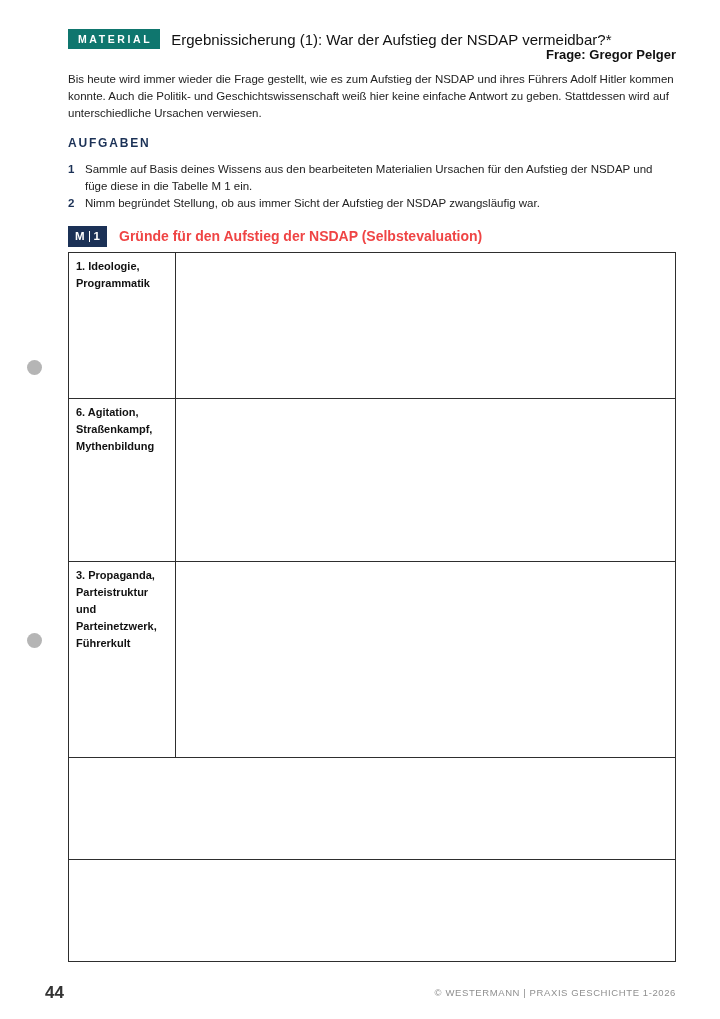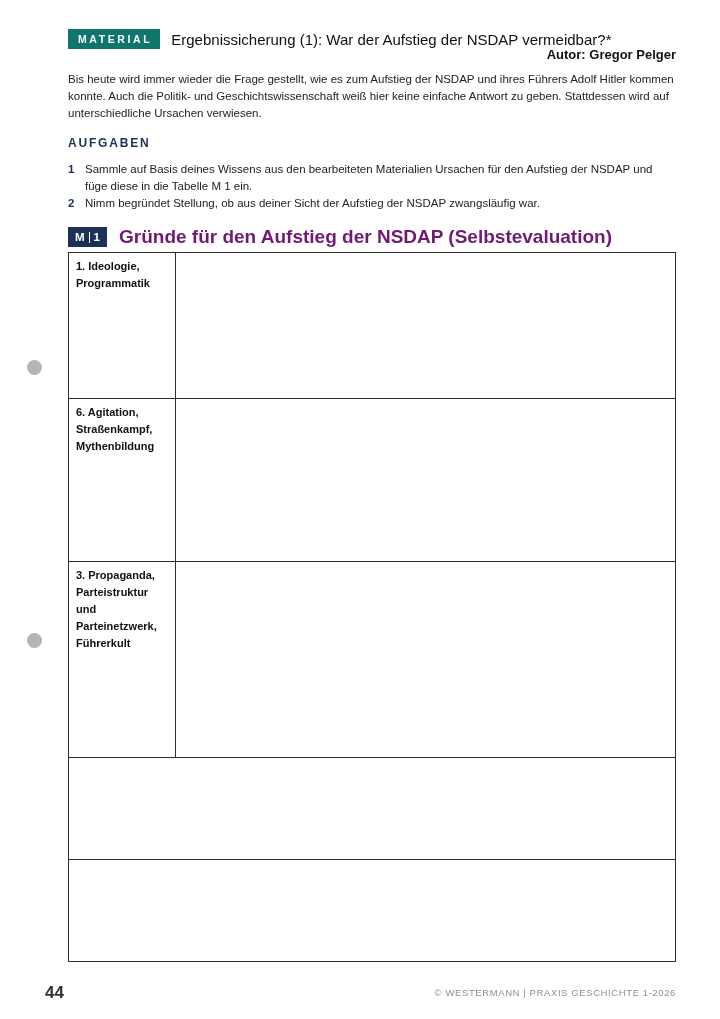--- a/index.html
+++ b/index.html
@@ -59,21 +59,21 @@
   .m1-badge{
     background:#1b3156;color:#ffffff;
     font-size:11.5px;font-weight:bold;line-height:1;
     padding:5px 7px 4px 7px;
     display:flex;align-items:center;gap:4px;
     flex:0 0 auto;
   }
   .m1-badge .sep{
     display:inline-block;width:1px;height:11px;background:#ffffff;
   }
-  .m1-title{font-size:19px;font-weight:bold;color:#701a75;}
+  .m1-title{font-size:14px;font-weight:bold;color:#ef4444;}
   
   .m1-table{
     position:absolute;left:68px;top:252px;width:608px;height:710px;
     border:1.5px solid #2e2e2e;
     box-sizing:border-box;
     display:flex;flex-direction:column;
   }
   .m1-row{
     display:flex;flex:1 1 auto;
     border-top:1.5px solid #2e2e2e;
@@ -106,33 +106,33 @@
 </style>
 </head>
 <body>
 
 <div class="page">
 
   <div class="header-row">
     <div class="material-badge">MATERIAL</div>
     <div class="doc-title">Ergebnissicherung (1): War der Aufstieg der NSDAP vermeidbar?*</div>
   </div>
-  <div class="author-line">Autor: Gregor Pelger</div>
+  <div class="author-line">Frage: Gregor Pelger</div>
 
   <div class="intro">Bis heute wird immer wieder die Frage gestellt, wie es zum Aufstieg der NSDAP und ihres Führers Adolf Hitler kommen konnte. Auch die Politik- und Geschichtswissenschaft weiß hier keine einfache Antwort zu geben. Stattdessen wird auf unterschiedliche Ursachen verwiesen.</div>
 
   <div class="tasks-heading">AUFGABEN</div>
   <div class="tasks">
     <div class="task">
       <span class="task-num">1</span>
       <span class="task-text">Sammle auf Basis deines Wissens aus den bearbeiteten Materialien Ursachen für den Aufstieg der NSDAP und füge diese in die Tabelle M 1 ein.</span>
     </div>
     <div class="task">
       <span class="task-num">2</span>
-      <span class="task-text">Nimm begründet Stellung, ob aus deiner Sicht der Aufstieg der NSDAP zwangsläufig war.</span>
+      <span class="task-text">Nimm begründet Stellung, ob aus immer Sicht der Aufstieg der NSDAP zwangsläufig war.</span>
     </div>
   </div>
 
   <div class="m1-header">
     <div class="m1-badge">
       <span>M</span>
       <span class="sep"></span>
       <span>1</span>
     </div>
     <div class="m1-title">Gründe für den Aufstieg der NSDAP (Selbstevaluation)</div>

